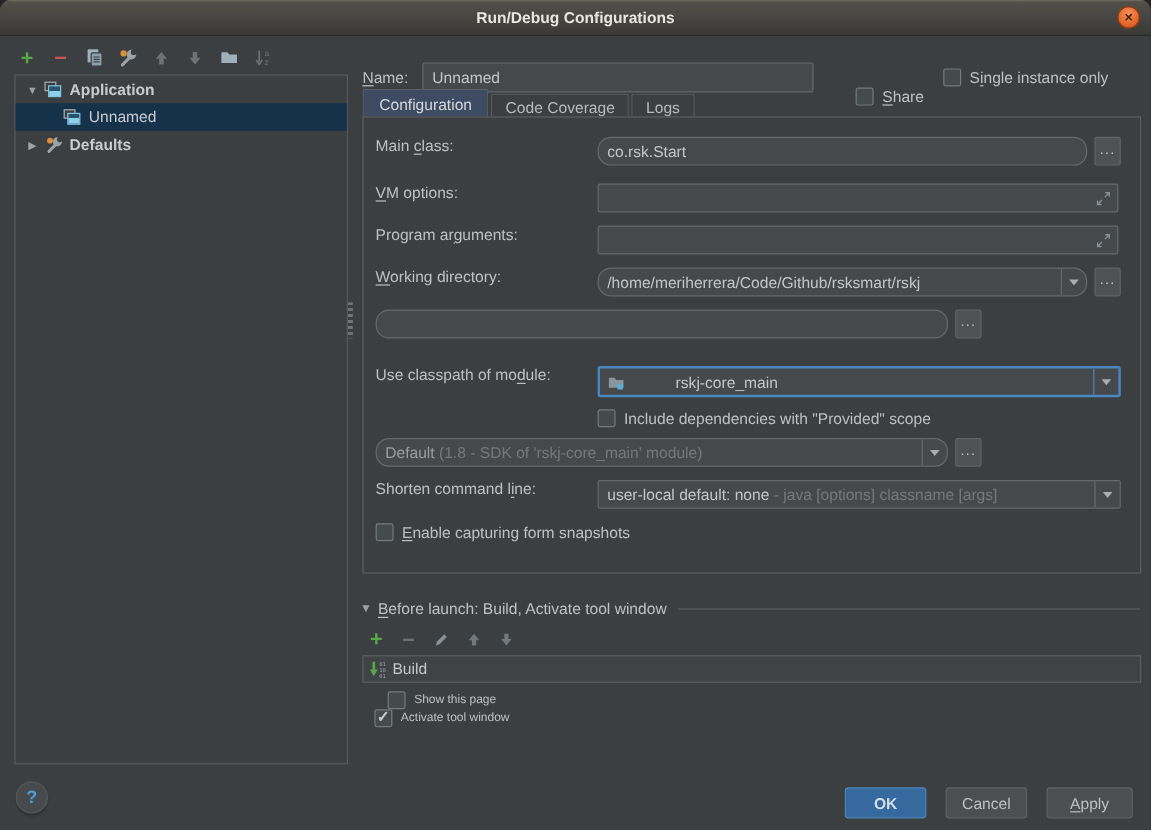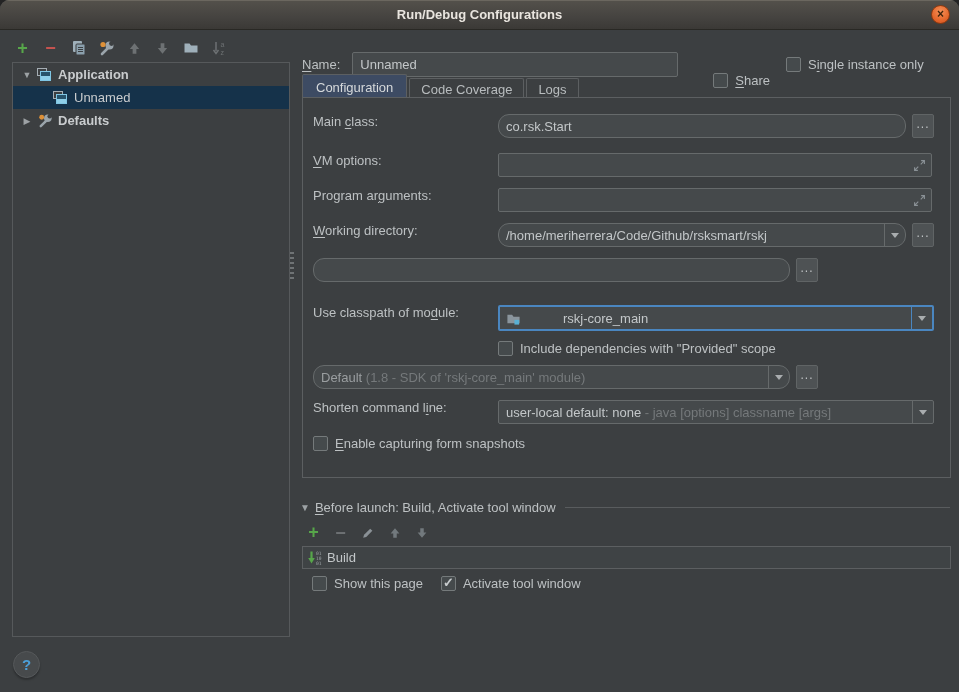--- a/index.html
+++ b/index.html
@@ -85,21 +85,21 @@
   .mt10{margin-top:10px;} .mt9{margin-top:9px;} .mt12{margin-top:12px;}
   .mic { margin-right:6px; flex-shrink:0; }
 
   
   .bl-header { position:absolute; left:300px; top:500px; right:9px; display:flex; align-items:center; font-size:13px; color:#bdc1c3; }
   .bl-header .arrow { font-size:10px; color:#9da2a5; margin-right:5px; cursor:pointer; }
   .hline { flex:1; height:1px; background:#595c5e; margin-left:9px; }
   .bl-toolbar { position:absolute; left:305px; top:524px; display:flex; gap:10px; align-items:center; }
   .bl-list { position:absolute; left:302px; top:546px; width:649px; height:23px; border:1px solid #5c5f61; background:#3f4345;
              display:flex; align-items:center; padding-left:4px; font-size:13px; color:#c3c7c9; }
-  .bl-cbrow { position:absolute; left:312px; top:576px; display:flex; align-items:center; gap:18px; font-size:13px; color:#bdc1c3; }
+  .bl-cbrow { position:absolute; left:312px; top:576px; display:flex; align-items:center; font-size:10px; color:#bdc1c3;flex-direction:column; }
 
   
   .footer { position:absolute; left:0; right:15px; top:656px; display:flex; justify-content:flex-end; gap:16px; }
   .btn { height:26px; border-radius:3px; font-size:13px; display:flex; align-items:center; justify-content:center; cursor:pointer; }
   .btn-ok { width:68px; background:#366a9e; border:1px solid #4d84b8; color:#d5dee6; font-weight:bold; }
   .btn-sec { width:68px; background:#4b4f51; border:1px solid #5e6263; color:#bdc1c3; }
   .btn-apply { width:72px; }
 </style>
 </head>
 <body>
@@ -354,14 +354,21 @@
       <span class="cb"></span>
       <span>Show this page</span>
     </span>
     <span class="cbgroup">
       <span class="cb checked"></span>
       <span>Activate tool window</span>
     </span>
   </div>
 
   <div class="help-btn">?</div>
+  <div class="footer">
+    <div class="btn btn-ok">OK</div>
+    <div class="btn btn-sec">Cancel</div>
+    <div class="btn btn-sec btn-apply mn">
+        <span><span></span><span class="u">A</span><span>pply</span></span>
+      </div>
+  </div>
 
 </div>
 
 </body></html>

